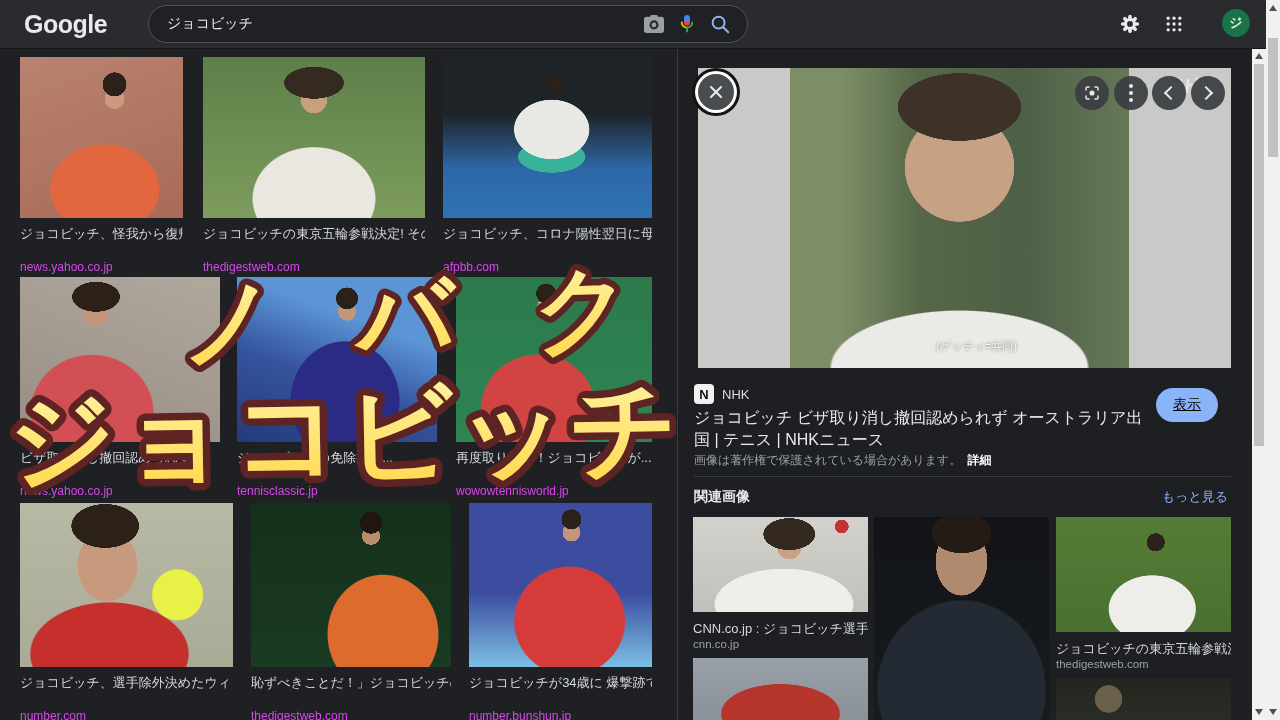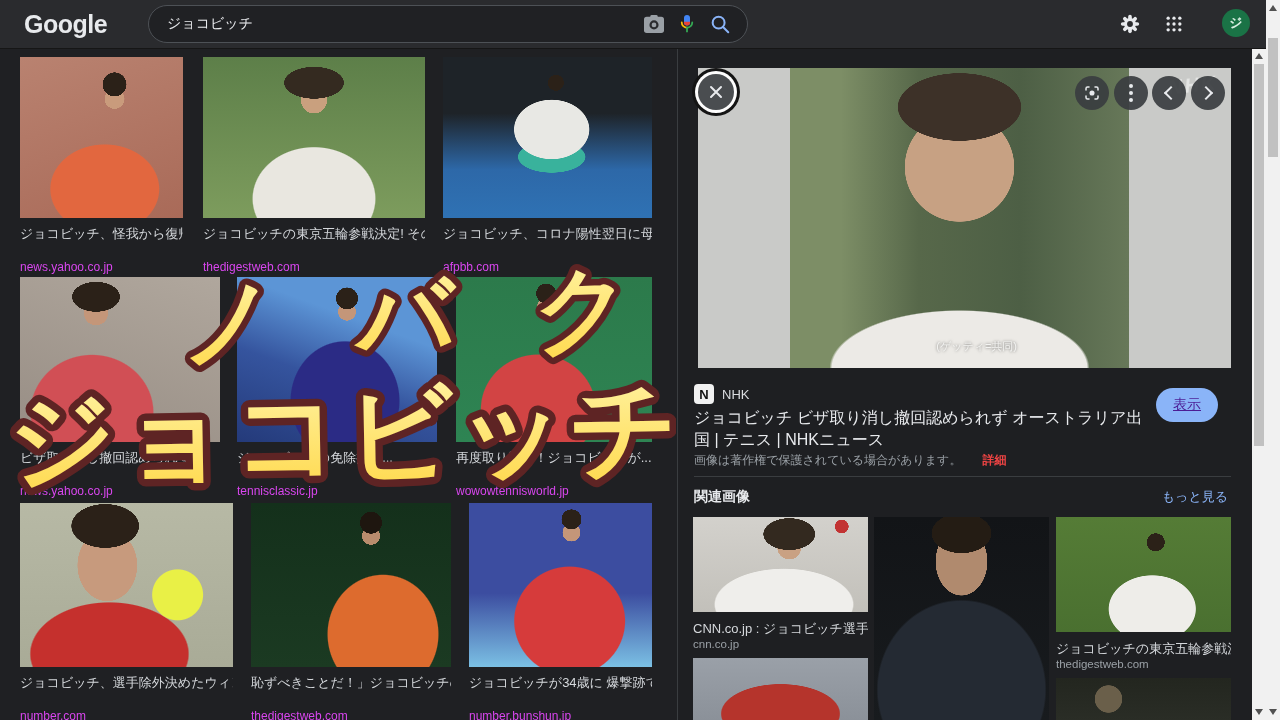--- a/index.html
+++ b/index.html
@@ -92,24 +92,24 @@
   #prev-btn  { left:454px; }
   #next-btn  { left:493px; }
   .dotcol { display:flex; flex-direction:column; gap:3px; }
   .dotcol i { width:4px; height:4px; border-radius:50%; background:#e8eaed; }
   .chev { width:10px; height:10px; border-top:2.5px solid #e8eaed; border-right:2.5px solid #e8eaed; }
   .chev.left  { transform:rotate(-135deg); margin-left:4px; }
   .chev.right { transform:rotate(45deg);  margin-right:4px; }
 
   #src-favicon { position:absolute; left:16px; top:336px; width:20px; height:20px; border-radius:4px; background:#f1f1f1; color:#111; font-weight:700; font-size:13px; display:flex; align-items:center; justify-content:center; }
   #src-name { position:absolute; left:44px; top:339px; font-size:13px; color:#dadce0; cursor:pointer; }
-  #visit-btn { position:absolute; right:34px; top:340px; width:62px; height:34px; border:none; border-radius:17px; background:#8ab4f8; color:#4c1d95; font-size:14px; font-family:inherit; cursor:pointer;text-decoration:underline; }
+  #visit-btn { position:absolute; right:34px; top:340px; width:62px; height:34px; border:none; border-radius:17px; background:#8ab4f8; color:#000000; font-size:14px; font-family:inherit; cursor:pointer;text-decoration:underline; }
   #ptitle { position:absolute; left:16px; top:359px; width:458px; font-size:16px; line-height:22px; font-weight:500; color:#e8eaed; cursor:pointer; }
   #pcopy { position:absolute; left:16px; top:404px; font-size:12px; color:#9aa0a6; }
-  #pcopy .detail { color:#ef4444; font-weight:600; margin-left:21px; cursor:pointer; }
+  #pcopy .detail { color:#ffffff; font-weight:600; margin-left:6px; cursor:pointer; }
   #pdivider { position:absolute; left:16px; top:428px; width:537px; height:1px; background:#3a3d40; }
   #related-title { position:absolute; left:16px; top:440px; font-size:14px; font-weight:700; color:#e8eaed; }
   #more-link { position:absolute; right:24px; top:440px; font-size:13px; color:#8ab4f8; cursor:pointer;font-family:Liberation Serif, serif; }
 
   .rimg { position:absolute; cursor:pointer; }
   .rcap { position:absolute; font-size:13px; color:#d5d8dc; white-space:nowrap; overflow:hidden; width:175px; cursor:pointer; }
   .rsrc { position:absolute; font-size:11.5px; color:#9aa0a6; white-space:nowrap; overflow:hidden; width:175px; }
   .r1 { background:
     radial-gradient(ellipse 26px 16px at 55% 18%, #33291f 99%, transparent 100%),
     radial-gradient(circle 12px at 55% 32%, #c9a183 99%, transparent 100%),

